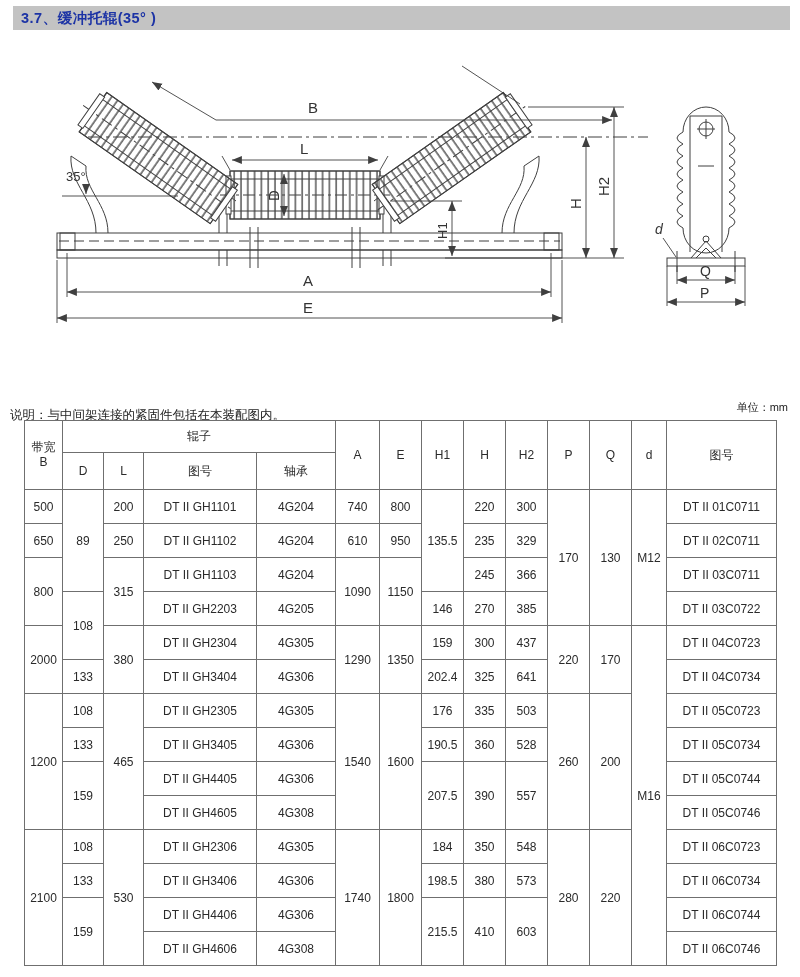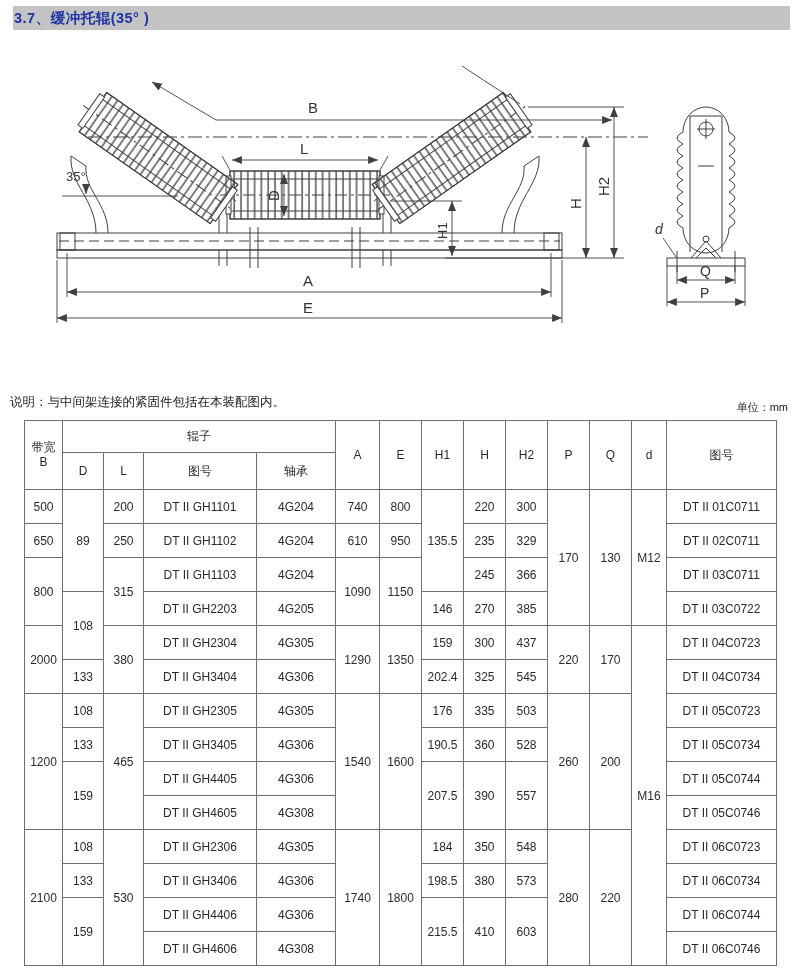--- a/index.html
+++ b/index.html
@@ -4,24 +4,24 @@
 <style>
   html,body{margin:0;padding:0;}
   body{
     width:800px;height:977px;position:relative;background:#ffffff;
     font-family:"Liberation Sans","DejaVu Sans",sans-serif;color:#222;
     overflow:hidden;
   }
   .titlebar{
     position:absolute;left:13px;top:6px;width:777px;height:24px;
     background:#c3c3c3;color:#1c33a5;font-weight:bold;font-size:14.5px;
-    line-height:24px;padding-left:1px;box-sizing:border-box;letter-spacing:.5px;
+    line-height:24px;padding-left:8px;box-sizing:border-box;letter-spacing:.5px;
   }
   svg.drawing{position:absolute;left:0;top:0;pointer-events:none;}
-  .note{position:absolute;left:10px;top:394px;font-size:12.5px;color:#222;}
+  .note{position:absolute;left:10px;top:407px;font-size:12.5px;color:#222;}
   .units{position:absolute;right:12px;top:400px;font-size:11px;color:#222;}
   table.spec{
     position:absolute;left:24px;top:420px;width:752px;
     border-collapse:collapse;table-layout:fixed;font-size:12px;color:#2a2a2a;border-radius:8px;
   }
   table.spec th,table.spec td{
     border:1px solid #6f6f6f;text-align:center;vertical-align:middle;
     font-weight:normal;padding:0;overflow:hidden;white-space:nowrap;
   }
   table.spec thead tr.h1r{height:32px;}
@@ -282,21 +282,21 @@
       <td rowspan="2">170</td>
       <td rowspan="10">M16</td>
       <td>DT II 04C0723</td>
     </tr>
     <tr>
       <td>133</td>
       <td>DT II GH3404</td>
       <td>4G306</td>
       <td>202.4</td>
       <td>325</td>
-      <td>545</td>
+      <td>641</td>
       <td>DT II 04C0734</td>
     </tr>
     <tr>
       <td rowspan="4">1200</td>
       <td>108</td>
       <td rowspan="4">465</td>
       <td>DT II GH2305</td>
       <td>4G305</td>
       <td rowspan="4">1540</td>
       <td rowspan="4">1600</td>

